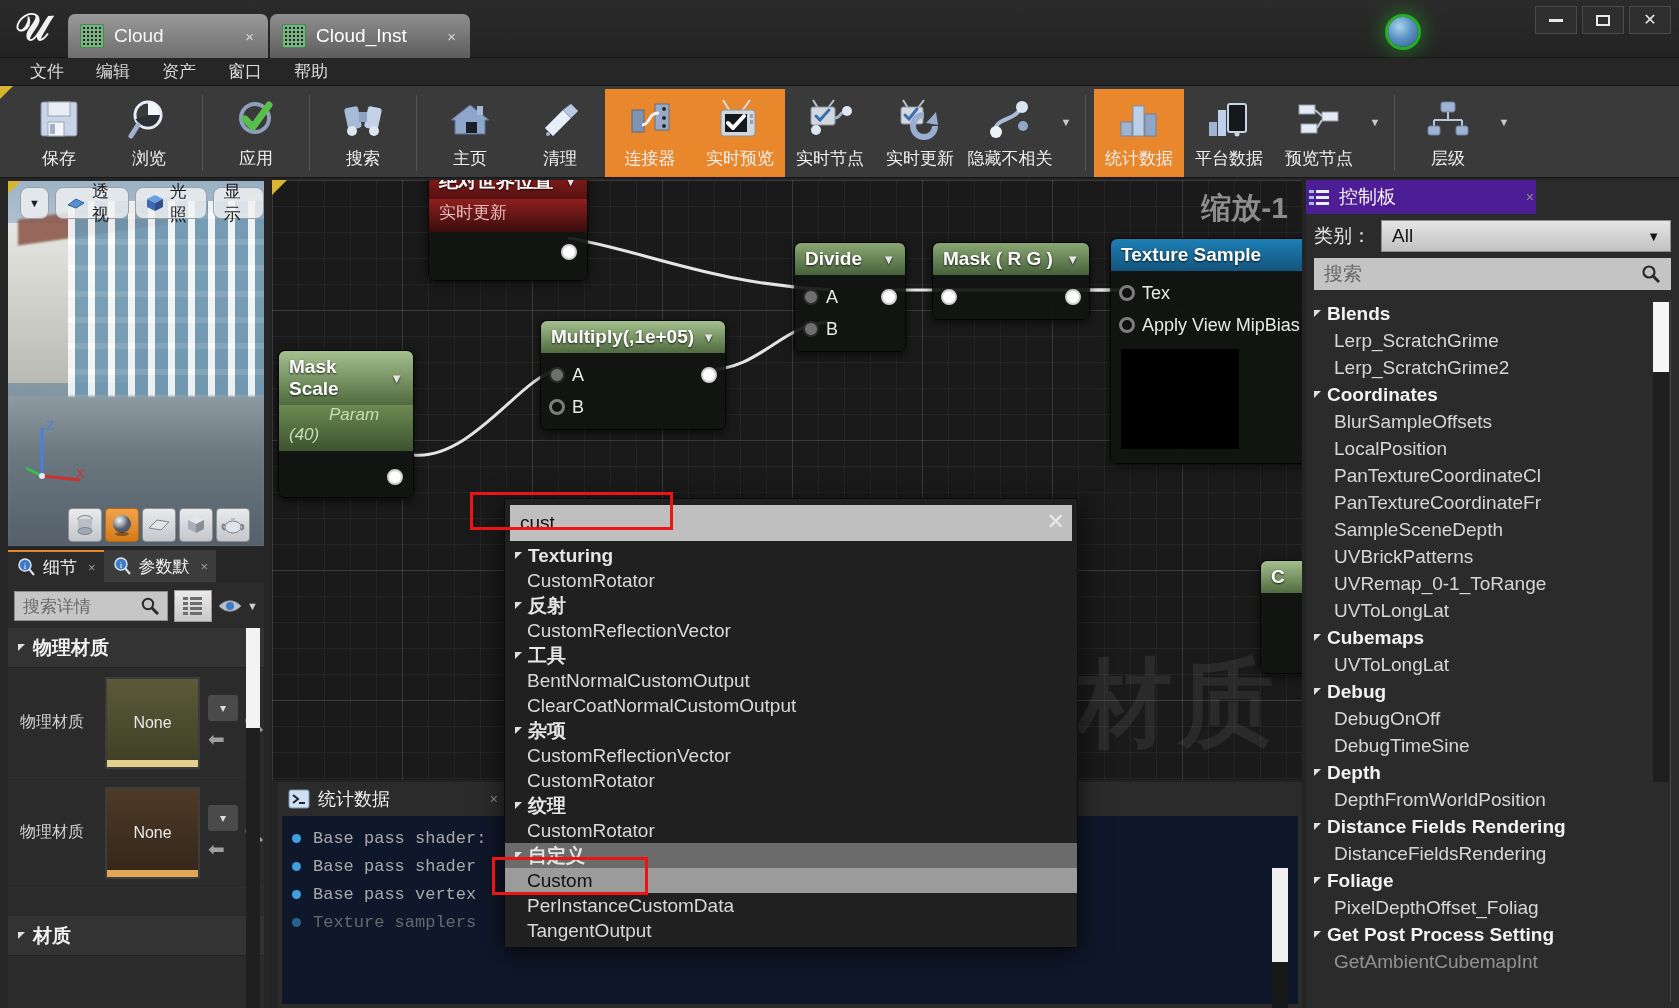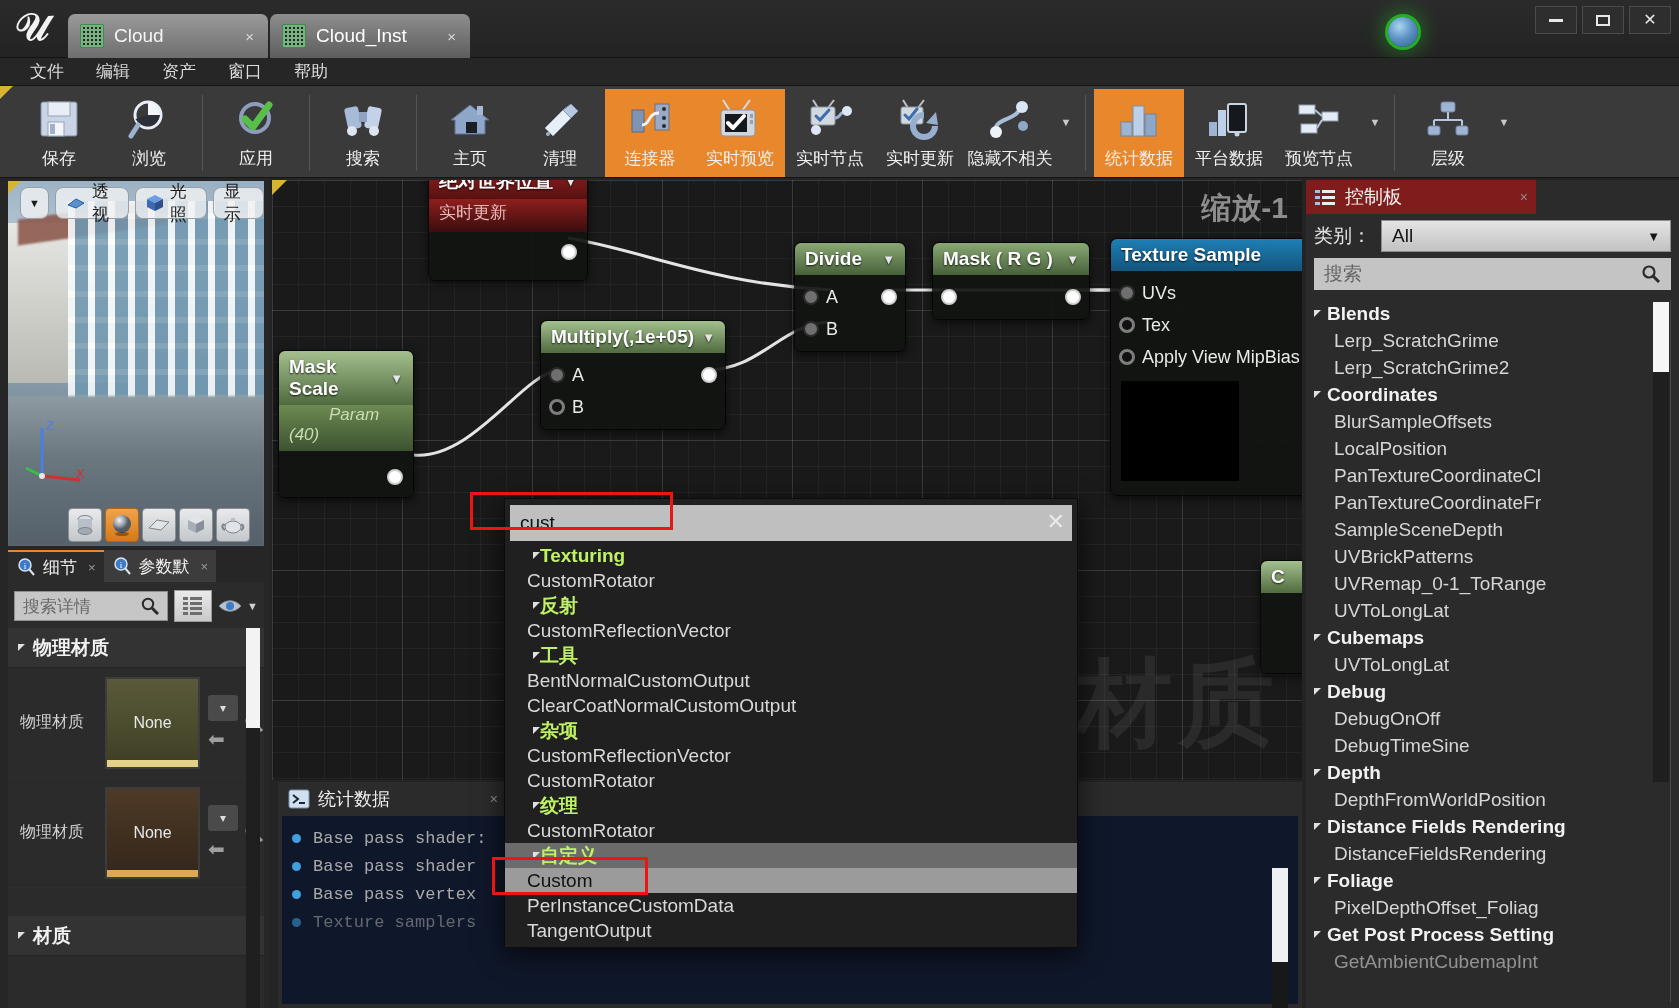--- a/index.html
+++ b/index.html
@@ -209,33 +209,33 @@
   .statsb { position: absolute; right: 10px; top: 52px; width: 16px; height: 150px; background:#181818; }
   .statsb .thumbbar { width: 16px; height: 94px; background: #f0f0f0;}
 
   
   .popup { position: absolute; left: 504px; top: 498px; width: 574px; height: 450px;
            background: #202020; border: 1px solid #0c0c0c; box-shadow: 0 6px 24px rgba(0,0,0,.7); overflow: hidden;}
   .popup .pinput { height: 36px; background: #bfbfbf; margin: 6px 5px 2px 5px;
                    display: flex; align-items: center; padding: 0 10px; color: #101010; font-size: 19px;}
   .popup .pclose { position: absolute; right: 12px; top: 10px; color: #e9e9e9; font-size: 22px; }
   .plist { position: absolute; left: 0; right: 0; top: 44px; bottom: 0; }
-  .pcat { display: flex; align-items: center; gap: 0; height: 25px; padding-left: 28px;
-          font-size: 19px; font-weight: bold; color: #bef264; }
+  .pcat { display: flex; align-items: center; gap: 6px; height: 25px; padding-left: 10px;
+          font-size: 19px; font-weight: bold; color: #e5e5e5; }
   .pcat.hl { background: #6b6b6b; }
   .pitem { height: 25px; display: flex; align-items: center; padding-left: 22px;
            font-size: 19px; color: #d8d8d8; }
   .pitem.hl { background: #9b9b9b; color: #121212; }
   .tri { width: 0; height: 0; border-top: 7px solid #e0e0e0; border-right: 7px solid transparent; }
   .redbox { position: absolute; border: 3px solid #ef1414; pointer-events: none; }
 
   
   .palette { position: absolute; left: 1306px; top: 180px; width: 373px; height: 828px; background: #2b2b2b; }
-  .paltab { height: 34px; background: #7f1d1d; display: flex; align-items: center; gap: 9px;
-            padding: 0 8px; font-size: 19px; color: #f4f4f4; width: 230px; }
+  .paltab { height: 34px; background: #4c1d95; display: flex; align-items: center; gap: 9px;
+            padding: 0 2px; font-size: 19px; color: #f4f4f4; width: 230px; }
   .paltab .x { margin-left: auto; color: #8d8d8d; font-size: 14px;}
   .palrow { display: flex; align-items: center; gap: 10px; padding: 6px 8px 2px 8px; }
   .pallabel { font-size: 19px; color: #e6e6e6; white-space: nowrap;}
   .palselect { flex: 1; height: 32px; background: linear-gradient(180deg,#e4e4e4,#c2c2c2);
                border: 1px solid #8d8d8d; display: flex; align-items: center; padding: 0 10px;
                font-size: 19px; color: #151515; }
   .palselect .dn { margin-left: auto; font-size: 13px; }
   .palsearch { height: 32px; background: #c4c4c4; margin: 4px 8px 4px 8px;
                display:flex; align-items:center; padding: 0 10px;
                color: #666; font-size: 19px; justify-content: space-between;}
@@ -776,25 +776,20 @@
         </div>
       </div>
     </div>
 
     <div class="node" style="left:838px; top:58px; width:238px;">
       <div class="hdr hdr-blue">
         <span>Texture Sample</span>
       </div>
       <div class="body">
         <div class="pinrow">
-          <span class="pin"></span>
-          <span>UVs</span>
-
-        </div>
-        <div class="pinrow">
           <span class="pin hollow"></span>
           <span>Tex</span>
         </div>
         <div class="pinrow">
           <span class="pin hollow"></span>
           <span>Apply View MipBias</span>
         </div>
         <div style="display:flex;align-items:flex-start;">
           <div class="texpreview"></div>
 

